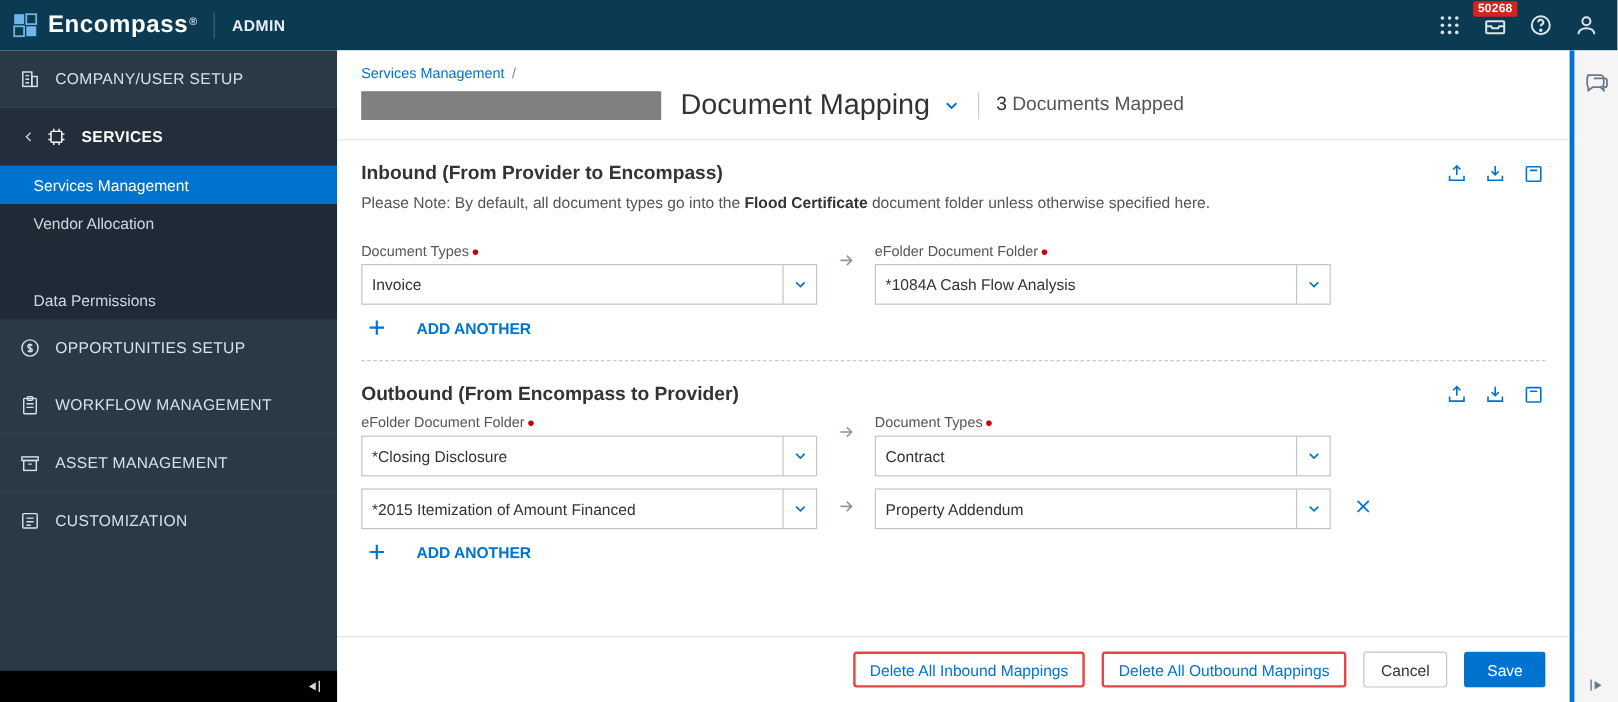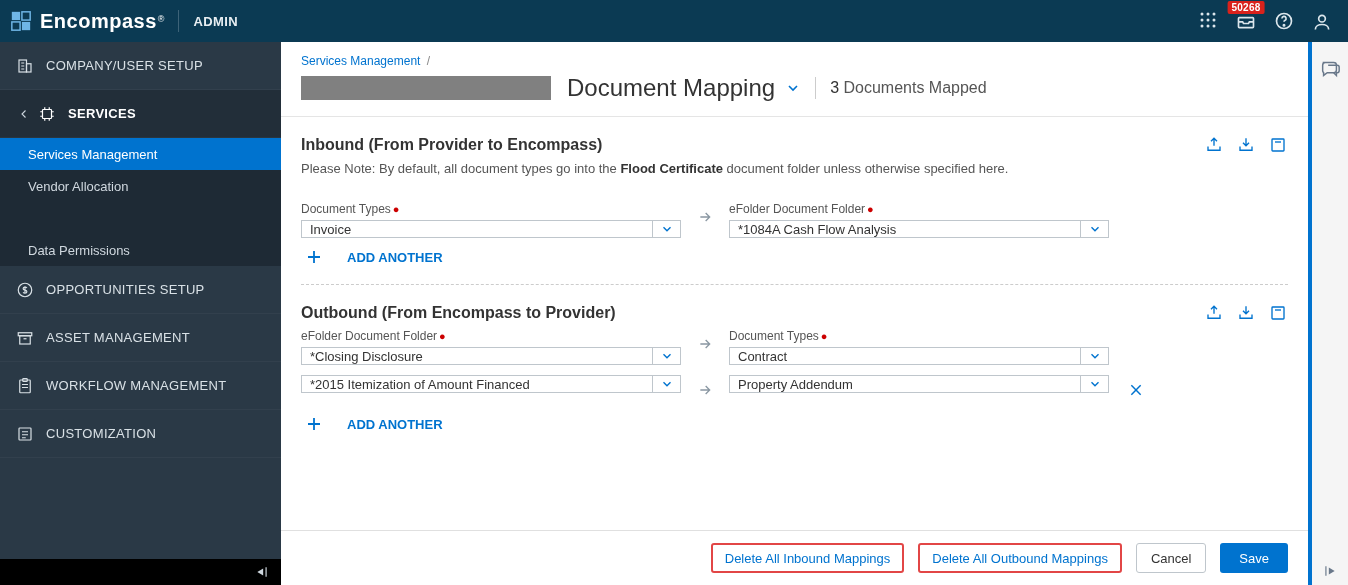--- a/index.html
+++ b/index.html
@@ -8,21 +8,21 @@
 
   
   .top-bar { height: 42px; background: #0b3a53; display: flex; align-items: center; color: #fff; padding: 0 10px; }
   .brand-logo { width: 22px; height: 22px; display:inline-flex; align-items:center; justify-content:center; margin-right: 8px; }
   .brand-text { font-size: 20px; letter-spacing: 0.5px; font-weight: 700; }
   .brand-sup { font-size: 9px; vertical-align: super; margin-left: 1px; }
   .vbar { width: 1px; height: 22px; background: #3d6378; margin: 0 14px; }
   .admin-text { font-size: 13px; font-weight: 600; color: #e8eef2; letter-spacing: 0.4px; }
   .top-spacer { flex: 1; }
   .top-icons { display: flex; align-items: center; gap: 18px; padding-right: 6px; }
-  .top-icon { width: 20px; height: 20px; color: #dbe6ec; position: relative; cursor: pointer; display:flex; align-items:flex-start; justify-content:center;text-decoration:underline; }
+  .top-icon { width: 20px; height: 20px; color: #dbe6ec; position: relative; cursor: pointer; display:flex; align-items:center; justify-content:center;text-decoration:underline; }
   .badge { position:absolute; top:-10px; left:50%; transform:translateX(-50%); background:#d9221c; color:#fff; font-size:10px; padding:1px 4px; border-radius:2px; font-weight:600; letter-spacing:0.2px; }
 
   
   .body { flex: 1; display:flex; min-height:0; }
 
   
   .sidebar { width: 281px; background:#2a3946; color:#cfd8df; display:flex; flex-direction:column; }
   .nav-item { display:flex; align-items:center; padding: 0 14px; height: 48px; border-bottom: 1px solid rgba(255,255,255,0.04); cursor:pointer; }
   .nav-item.indent-caret { padding-left: 18px; }
   .nav-item .ico { width: 22px; display:flex; align-items:center; justify-content:center; margin-right: 10px; }
@@ -53,21 +53,21 @@
   .section-title { font-size: 16px; font-weight:600; color:#333; flex:1; }
   .action-icons { display:flex; gap: 12px; }
   .action-icons .ai { width: 20px; height: 20px; color:#0073cf; cursor:pointer; display:flex; align-items:center; justify-content:center; }
   .note { font-size: 13px; color:#555; margin-bottom: 26px; }
   .note b { color:#333; font-weight:600; }
 
   .map-row { display:flex; align-items:flex-start; gap: 12px; margin-bottom: 10px; position: relative; }
   .field { width: 380px; }
   .field-label { font-size: 12px; color:#555; margin-bottom: 4px; }
   .req-dot { color:#c00; font-size: 11px; margin-left: 2px; }
-  .sel { display:flex; border:1px solid #bfc6cc; height: 18px; background:#fff; }
+  .sel { display:flex; border:1px solid #bfc6cc; height: 34px; background:#fff; }
   .sel-val { flex:1; padding: 0 8px; display:flex; align-items:center; font-size:13px; color:#333; }
   .sel-btn { width: 28px; border-left:1px solid #bfc6cc; display:flex; align-items:center; justify-content:center; color:#0073cf; cursor:pointer; }
   .arrow-box { width: 24px; height: 30px; display:flex; align-items:center; justify-content:center; color:#8a97a2; }
   .addrow { display:flex; align-items:center; gap: 24px; color:#0073cf; font-weight:600; font-size: 13px; cursor:pointer; margin-top: 6px; margin-bottom: 18px; padding-left: 4px; }
   .plus { width: 18px; height: 18px; display:flex; align-items:center; justify-content:center; }
   .dashed { border-top: 1px dashed #ccc; margin-bottom: 18px; }
 
   .row-close { width:22px; height:30px; display:flex; align-items:center; justify-content:center; color:#0073cf; cursor:pointer; margin-left: 4px; }
 
   
@@ -186,36 +186,36 @@
             <svg viewBox="0 0 24 24" width="18" height="18" fill="none" stroke="currentColor" stroke-width="1.6">
               <circle cx="12" cy="12" r="9"></circle>
               <path d="M12 7v10M9.5 15c.5.8 1.5 1.2 2.5 1.2 1.5 0 2.5-.8 2.5-2s-1-1.7-2.5-2-2.5-.8-2.5-2 1-2 2.5-2c1 0 2 .4 2.5 1.2"></path>
             </svg>
           </span>
         <span class="lbl">OPPORTUNITIES SETUP</span>
       </div>
       <div class="nav-item section">
         <span class="ico">
             <svg viewBox="0 0 24 24" width="18" height="18" fill="none" stroke="currentColor" stroke-width="1.6">
+              <rect x="5" y="4" width="14" height="17" rx="1"></rect>
+              <rect x="9" y="2" width="6" height="4" rx="1"></rect>
+              <path d="M8 10h8M8 14h8"></path>
+            </svg>
+          </span>
+        <span class="lbl">WORKFLOW MANAGEMENT</span>
+      </div>
+      <div class="nav-item section">
+        <span class="ico">
+            <svg viewBox="0 0 24 24" width="18" height="18" fill="none" stroke="currentColor" stroke-width="1.6">
               <rect x="3" y="5" width="18" height="4"></rect>
               <rect x="5" y="9" width="14" height="11"></rect>
               <path d="M10 13h4"></path>
             </svg>
           </span>
         <span class="lbl">ASSET MANAGEMENT</span>
-      </div>
-      <div class="nav-item section">
-        <span class="ico">
-            <svg viewBox="0 0 24 24" width="18" height="18" fill="none" stroke="currentColor" stroke-width="1.6">
-              <rect x="5" y="4" width="14" height="17" rx="1"></rect>
-              <rect x="9" y="2" width="6" height="4" rx="1"></rect>
-              <path d="M8 10h8M8 14h8"></path>
-            </svg>
-          </span>
-        <span class="lbl">WORKFLOW MANAGEMENT</span>
       </div>
       <div class="nav-item section">
         <span class="ico">
             <svg viewBox="0 0 24 24" width="18" height="18" fill="none" stroke="currentColor" stroke-width="1.6">
               <rect x="4" y="4" width="16" height="16" rx="1"></rect>
               <path d="M8 9h8M8 13h8M8 17h5"></path>
             </svg>
           </span>
         <span class="lbl">CUSTOMIZATION</span>
       </div>

